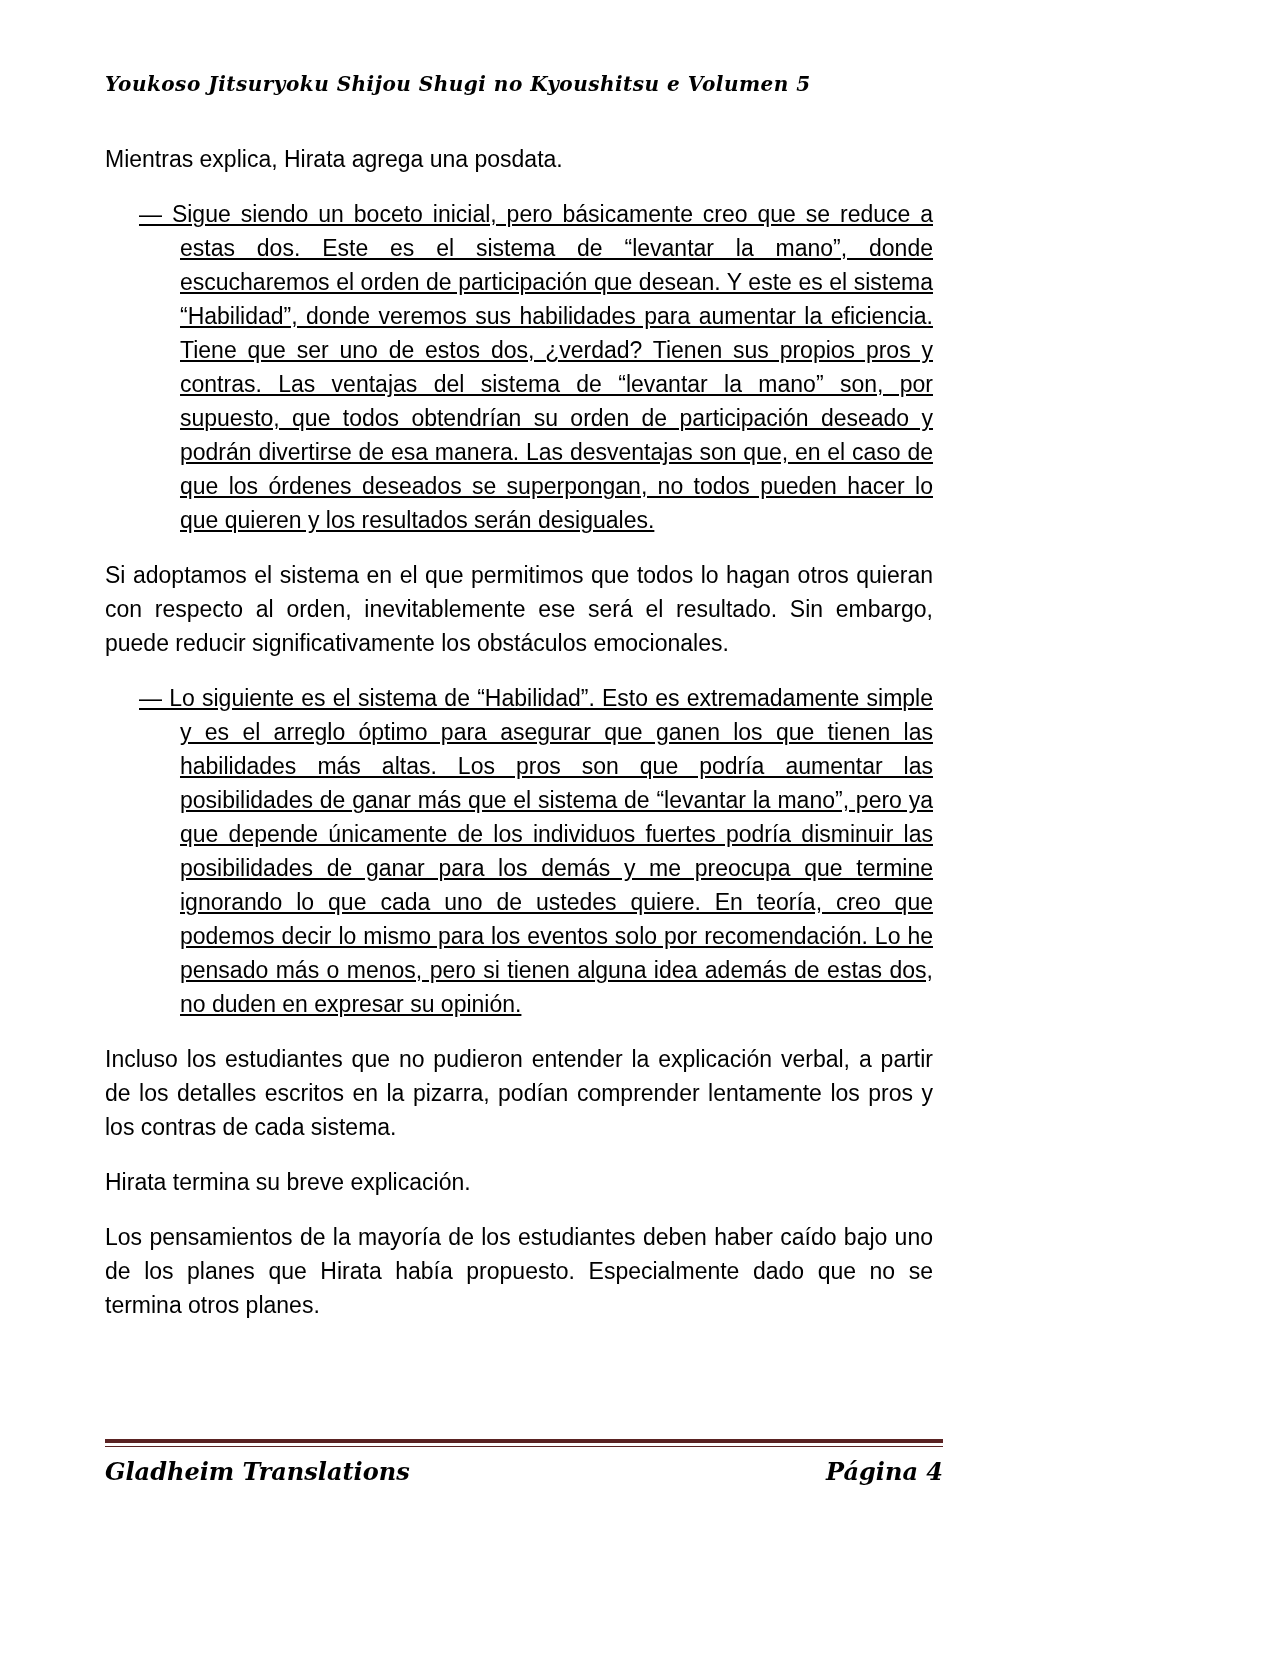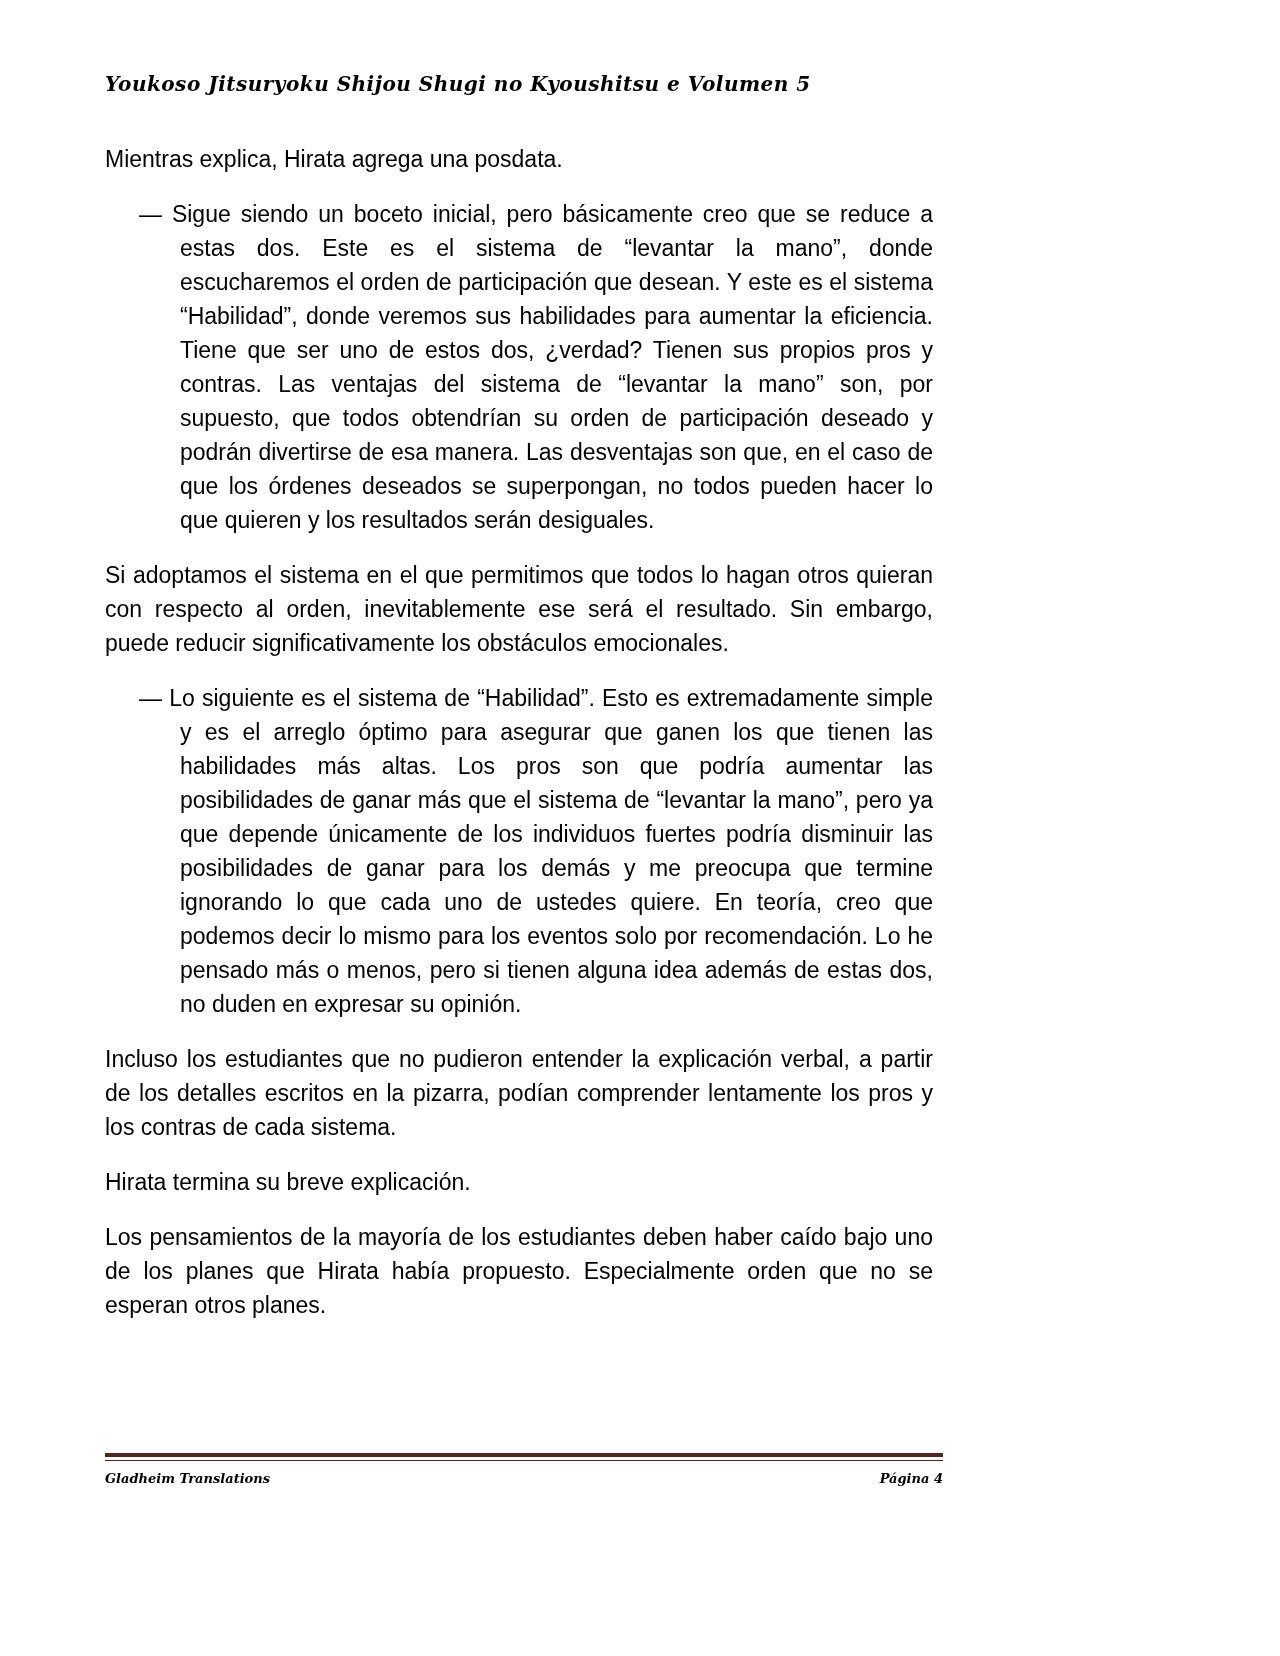--- a/index.html
+++ b/index.html
@@ -32,41 +32,42 @@
   }
   p.body-par {
     font-size: 23px;
     line-height: 34px;
     text-align: justify;
     margin: 0 10px 21px 0;
   }
   p.body-par.dialogue {
     padding-left: 75px;
     text-indent: -41px;
+    text-decoration: underline;
   }
   .footer {
     position: absolute;
     left: 105px;
     right: 105px;
     bottom: 170px;
   }
   .footer-rule {
     border-top: 4px solid #5a2323;
     border-bottom: 1px solid #5a2323;
     height: 3px;
     margin-bottom: 10px;
   }
   .footer-row {
     display: flex;
     justify-content: space-between;
     align-items: center;
     font-family: "DejaVu Serif", serif;
     font-weight: bold;
     font-style: italic;
-    font-size: 13px;
+    font-size: 24px;
   }
 </style>
 </head>
 <body>
 
 <div class="page">
 
   <div class="content">
 
     <div class="doc-header-title">Youkoso Jitsuryoku Shijou Shugi no Kyoushitsu e Volumen 5</div>
@@ -76,21 +77,21 @@
     <p class="body-par dialogue">— Sigue siendo un boceto inicial, pero básicamente creo que se reduce a estas dos. Este es el sistema de “levantar la mano”, donde escucharemos el orden de participación que desean. Y este es el sistema “Habilidad”, donde veremos sus habilidades para aumentar la eficiencia. Tiene que ser uno de estos dos, ¿verdad? Tienen sus propios pros y contras. Las ventajas del sistema de “levantar la mano” son, por supuesto, que todos obtendrían su orden de participación deseado y podrán divertirse de esa manera. Las desventajas son que, en el caso de que los órdenes deseados se superpongan, no todos pueden hacer lo que quieren y los resultados serán desiguales.</p>
 
     <p class="body-par normal">Si adoptamos el sistema en el que permitimos que todos lo hagan otros quieran con respecto al orden, inevitablemente ese será el resultado. Sin embargo, puede reducir significativamente los obstáculos emocionales.</p>
 
     <p class="body-par dialogue">— Lo siguiente es el sistema de “Habilidad”. Esto es extremadamente simple y es el arreglo óptimo para asegurar que ganen los que tienen las habilidades más altas. Los pros son que podría aumentar las posibilidades de ganar más que el sistema de “levantar la mano”, pero ya que depende únicamente de los individuos fuertes podría disminuir las posibilidades de ganar para los demás y me preocupa que termine ignorando lo que cada uno de ustedes quiere. En teoría, creo que podemos decir lo mismo para los eventos solo por recomendación. Lo he pensado más o menos, pero si tienen alguna idea además de estas dos, no duden en expresar su opinión.</p>
 
     <p class="body-par normal">Incluso los estudiantes que no pudieron entender la explicación verbal, a partir de los detalles escritos en la pizarra, podían comprender lentamente los pros y los contras de cada sistema.</p>
 
     <p class="body-par normal">Hirata termina su breve explicación.</p>
 
-    <p class="body-par normal">Los pensamientos de la mayoría de los estudiantes deben haber caído bajo uno de los planes que Hirata había propuesto. Especialmente orden que no se esperan otros planes.</p>
+    <p class="body-par normal">Los pensamientos de la mayoría de los estudiantes deben haber caído bajo uno de los planes que Hirata había propuesto. Especialmente dado que no se termina otros planes.</p>
 
   </div>
 
   <div class="footer">
     <div class="footer-rule" style="border-color: rgb(90, 35, 35);"></div>
     <div class="footer-row">
       <span>Gladheim Translations</span>
       <span>Página 4</span>
     </div>
   </div>

